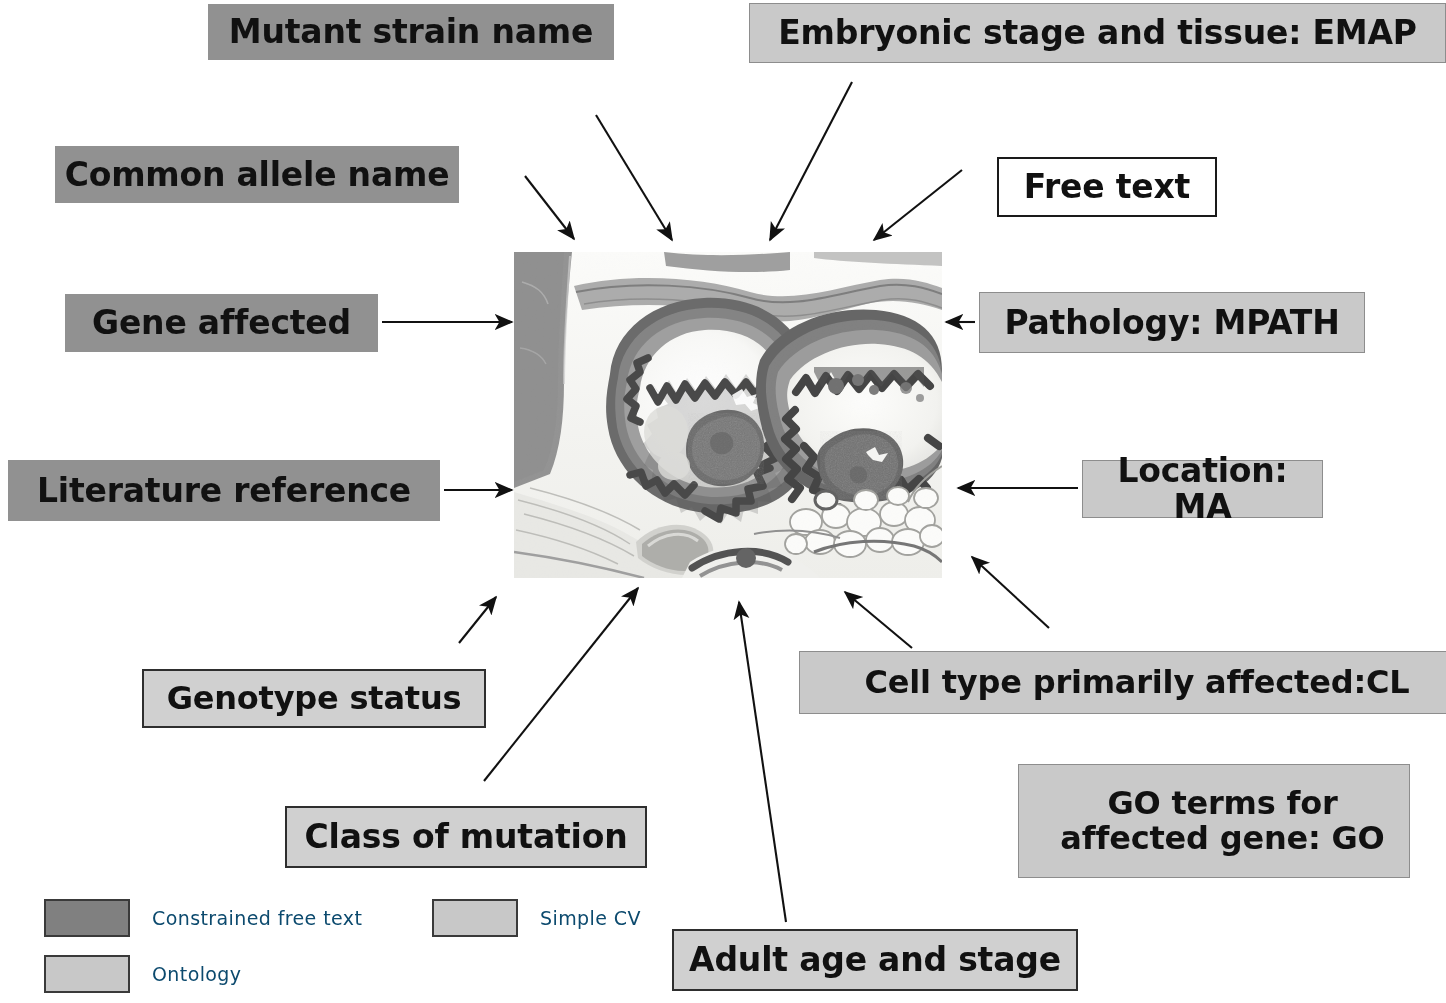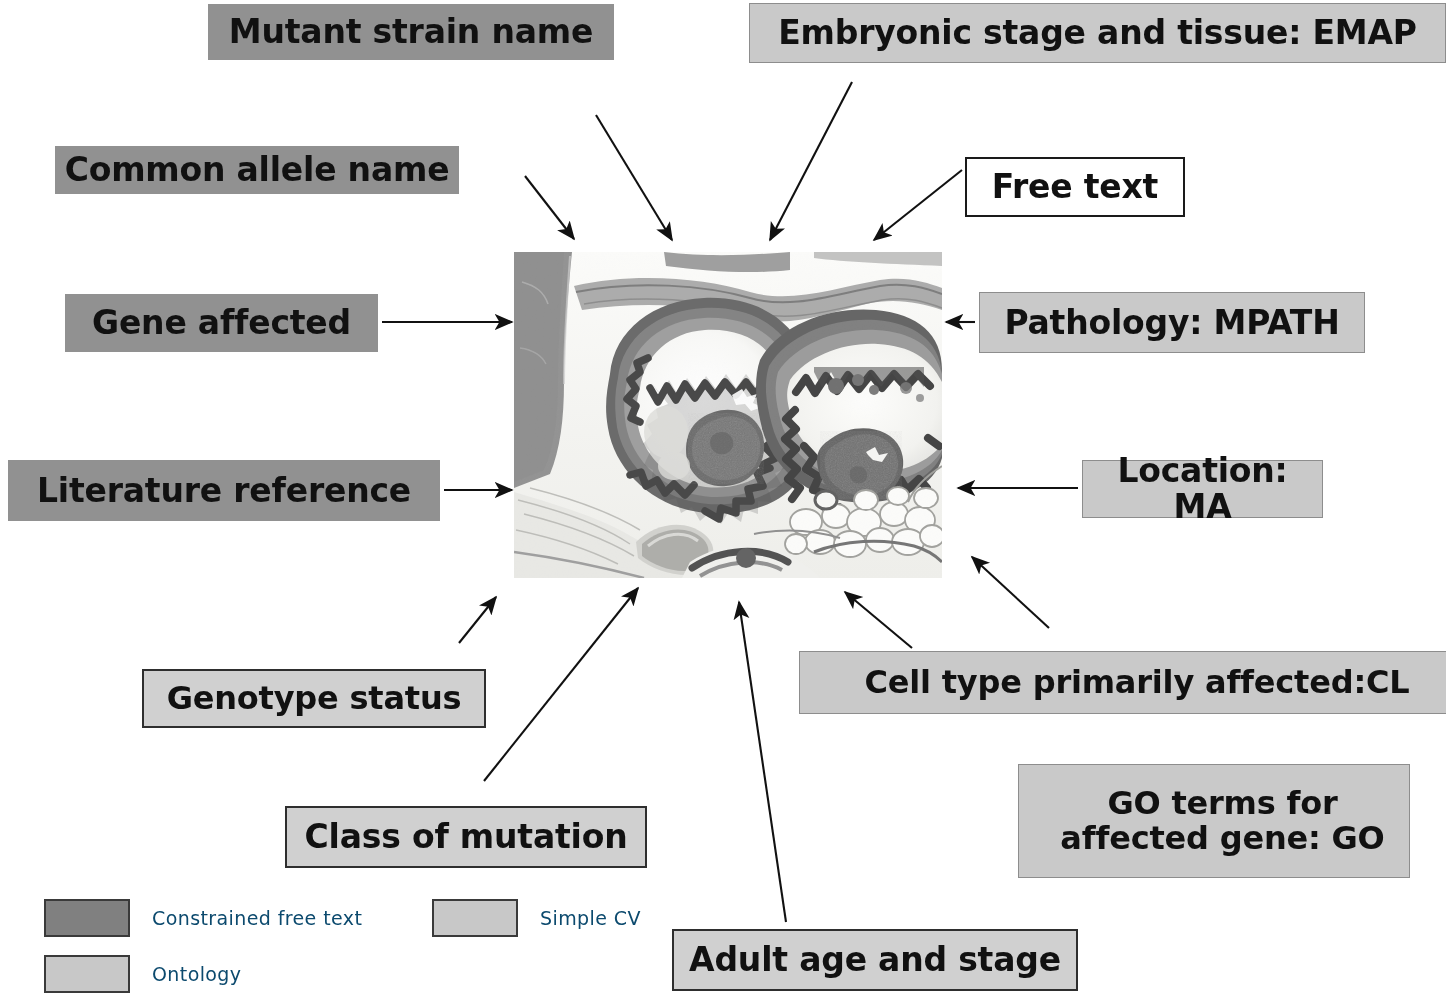--- a/index.html
+++ b/index.html
@@ -18,21 +18,21 @@
     text-align:center;
     white-space:pre-line;
   }
   
   .cat-freetext{background:#919191;border:0;}
   
   .cat-ontology{background:#c9c9c9;border:1.5px solid #8d8d8d;}
   
   .cat-cv{background:#d0d0d0;border:2.5px solid #2e2e2e;}
   
-  .cat-white{background:#ffffff;border:2.5px solid #1a1a1a;}
+  .cat-white{background:#ffffff;border:2.5px solid #1a1a1a;margin-left:32px;}
 
   #micrograph{position:absolute;overflow:hidden;background:#f4f4f2;}
   #micrograph svg{display:block;}
 
   #arrows{position:absolute;left:0;top:0;width:1446px;height:1003px;pointer-events:none;}
 
   .legend-row{position:absolute;display:flex;align-items:center;}
   .swatch{box-sizing:border-box;width:86px;height:38px;}
   .sw-dark{background:#808080;border:2.5px solid #3a3a3a;}
   .sw-light{background:#c8c8c8;border:2.5px solid #3a3a3a;}
@@ -244,21 +244,21 @@
         <line x1="484" y1="781" x2="638" y2="588"></line>
         <line x1="786" y1="922" x2="739" y2="602"></line>
         <line x1="912" y1="648" x2="845" y2="592"></line>
         <line x1="1049" y1="628" x2="972" y2="557"></line>
       </g>
   </svg>
 
   <div id="label-layer">
       <div class="label cat-freetext" style="left: 208px; top: 4px; width: 406px; height: 56px; font-size: 33px;"><span>Mutant strain name</span></div>
       <div class="label cat-ontology" style="left: 749px; top: 3px; width: 697px; height: 60px; font-size: 33px;"><span>Embryonic stage and tissue: EMAP</span></div>
-      <div class="label cat-freetext" style="left: 55px; top: 146px; width: 404px; height: 48px; font-size: 33px;"><span>Common allele name</span></div>
+      <div class="label cat-freetext" style="left: 55px; top: 146px; width: 404px; height: 57px; font-size: 33px;"><span>Common allele name</span></div>
       <div class="label cat-white" style="left: 965px; top: 157px; width: 220px; height: 60px; font-size: 33px;"><span>Free text</span></div>
       <div class="label cat-freetext" style="left: 65px; top: 294px; width: 313px; height: 58px; font-size: 33px;"><span>Gene affected</span></div>
       <div class="label cat-ontology" style="left: 979px; top: 292px; width: 386px; height: 61px; font-size: 33px;"><span>Pathology: MPATH</span></div>
       <div class="label cat-freetext" style="left: 8px; top: 460px; width: 432px; height: 61px; font-size: 33px;"><span>Literature reference</span></div>
       <div class="label cat-ontology" style="left: 1082px; top: 460px; width: 241px; height: 58px; font-size: 33px;"><span>Location: MA</span></div>
       <div class="label cat-cv" style="left: 142px; top: 669px; width: 344px; height: 59px; font-size: 32px;"><span>Genotype status</span></div>
       <div class="label cat-ontology" style="left: 799px; top: 651px; width: 676px; height: 63px; font-size: 32px; text-align: right;"><span>Cell type primarily affected:CL</span></div>
       <div class="label cat-ontology" style="left: 1018px; top: 764px; width: 392px; height: 114px; font-size: 32px; padding-left: 17px;"><span>GO terms for
 affected gene: GO</span></div>
       <div class="label cat-cv" style="left: 285px; top: 806px; width: 362px; height: 62px; font-size: 33px;"><span>Class of mutation</span></div>

